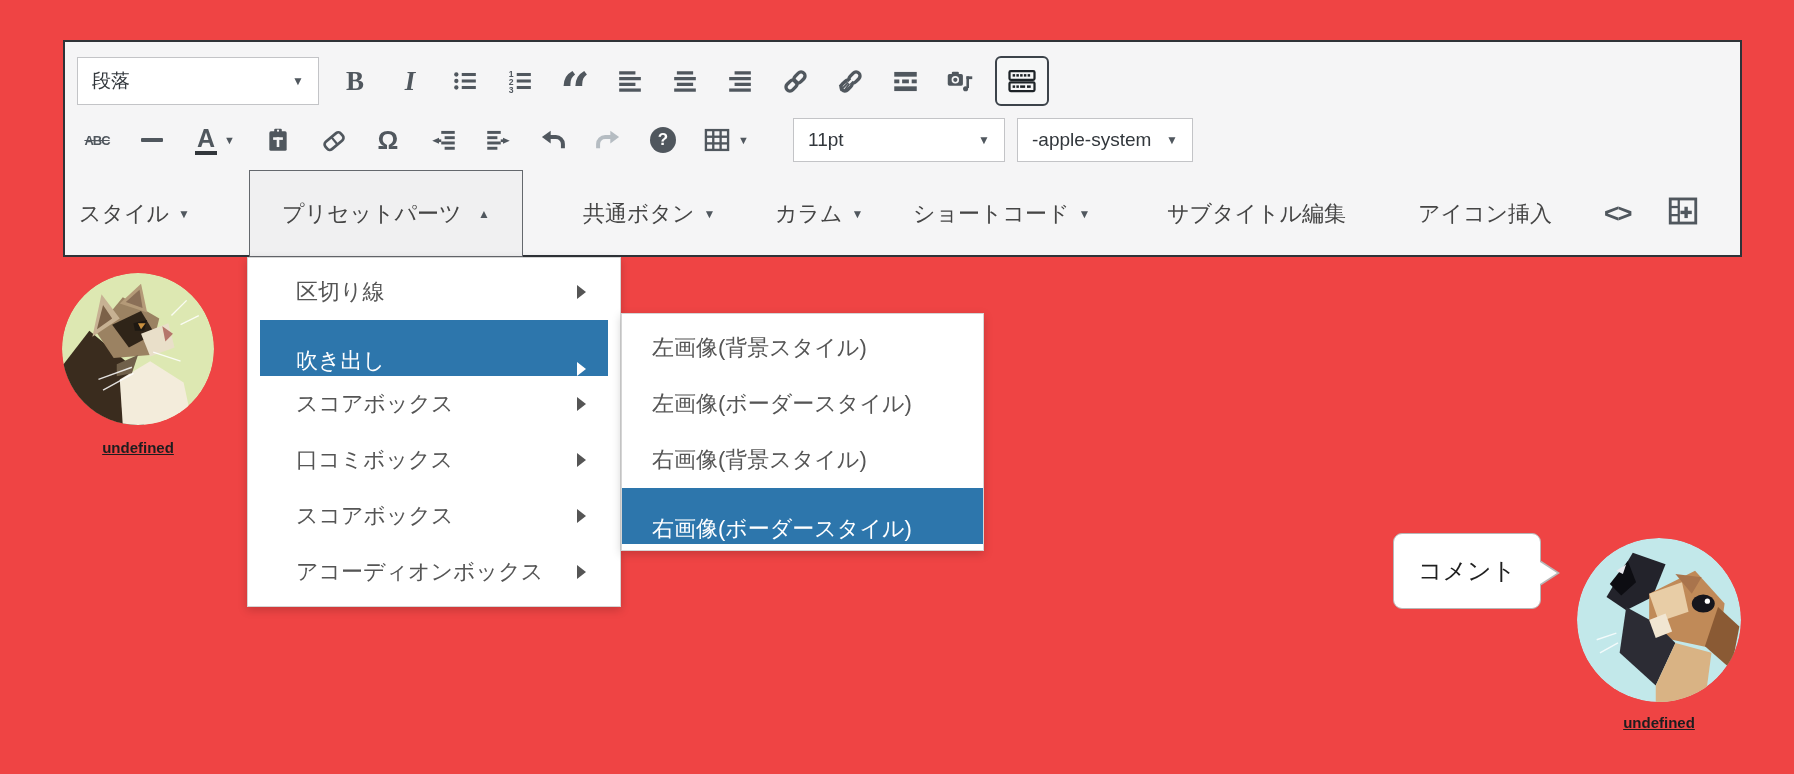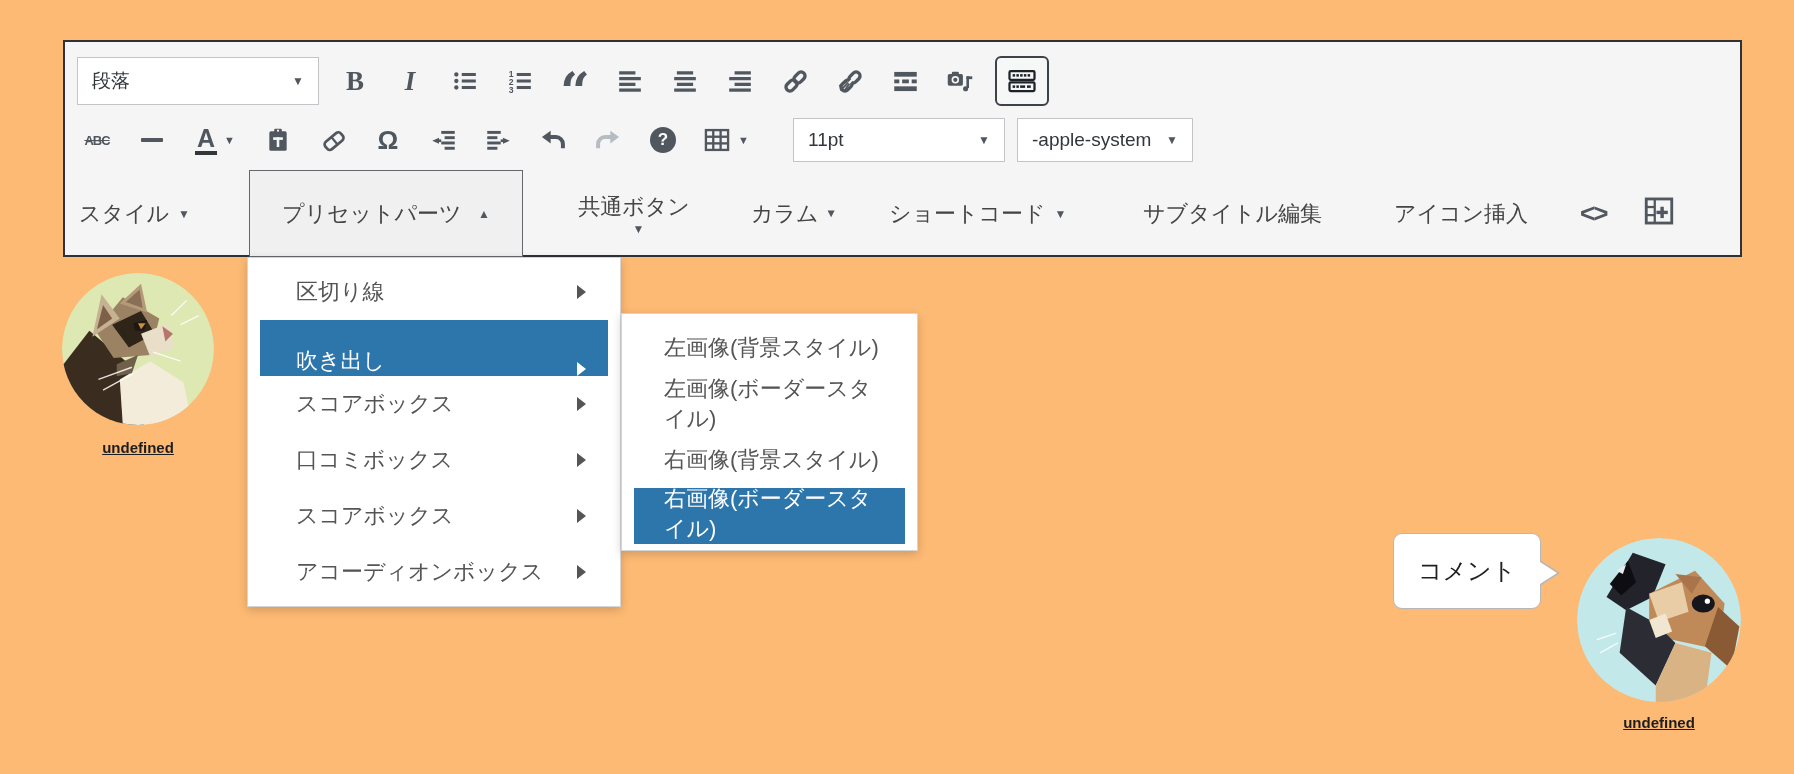--- a/index.html
+++ b/index.html
@@ -1,18 +1,18 @@
 <!DOCTYPE html>
 <html><head>
 <meta charset="utf-8">
 <style>
   html,body{margin:0;padding:0;background:#fff;}
   *{box-sizing:border-box;}
   body{font-family:"Liberation Sans","DejaVu Sans",sans-serif;}
-  .canvas{position:relative;width:1794px;height:774px;background:#fdba74;overflow:hidden;}
+  .canvas{position:relative;width:1794px;height:774px;background:#ef4444;overflow:hidden;}
 
   
   .toolbar{position:absolute;left:63px;top:40px;width:1679px;height:217px;
     background:#f5f5f6;border:2px solid #2f3338;}
   .trow{position:absolute;left:12px;display:flex;align-items:center;}
   .row1{top:12px;height:54px;}
   .row2{top:72px;height:52px;}
   .row3{top:128px;height:87px;}
 
   .select{height:48px;background:#fff;border:1px solid #c3c4c7;display:flex;
@@ -40,33 +40,33 @@
   .help-badge{width:26px;height:26px;border-radius:50%;background:#50575e;color:#fff;
     display:flex;align-items:center;justify-content:center;font-size:17px;font-weight:700;}
   .disabled{color:#b5bcc2;}
 
   
   .r3item{display:flex;align-items:center;white-space:nowrap;color:#454545;font-size:22px;flex:0 0 auto;}
   .r3arrow{font-size:12px;margin-left:9px;color:#50575e;}
   .style-item{width:132px;margin-left:2px;}
   .preset-box{width:274px;height:87px;margin-left:38px;border:1px solid #64686d;background:#f0f0f1;
     display:flex;align-items:center;justify-content:space-between;padding:0 32px;}
-  .common-item{width:150px;margin-left:36px;flex-direction:column;}
-  .column-item{width:96px;margin-left:42px;font-family:Liberation Mono, monospace;}
+  .common-item{width:150px;margin-left:60px;}
+  .column-item{width:96px;margin-left:42px;}
   .shortcode-item{width:214px;margin-left:42px;}
   .subtitle-item{width:220px;margin-left:40px;}
   .iconins-item{width:157px;margin-left:31px;}
   .code-item{width:40px;margin-left:29px;color:#50575e;}
   .tableins-item{width:38px;margin-left:22px;}
 
   
   .menu{position:absolute;left:247px;top:257px;width:374px;background:#fff;
     border:1px solid #d5d5d5;box-shadow:0 3px 9px rgba(0,0,0,.18);padding:6px 12px;z-index:5;}
-  .submenu{position:absolute;left:621px;top:313px;width:297px;background:#fff;
-    border:1px solid #d5d5d5;box-shadow:0 3px 9px rgba(0,0,0,.18);padding:6px 12px;z-index:6;}
+  .submenu{position:absolute;left:621px;top:313px;width:363px;background:#fff;
+    border:1px solid #d5d5d5;box-shadow:0 3px 9px rgba(0,0,0,.18);padding:6px 0;z-index:6;}
   .mitem{height:56px;display:flex;align-items:center;padding:0 22px 0 36px;
     font-size:22px;color:#555;cursor:pointer;position:relative;}
   .submenu .mitem{padding-left:30px;}
   .mitem .flyout{margin-left:auto;width:0;height:0;border-top:7px solid transparent;
     border-bottom:7px solid transparent;border-left:9px solid #555;}
   .mitem.selected{background:#2d76ac;color:#fff;align-items:flex-end;}
   .mitem.selected .flyout{border-left-color:#fff;}
 
   
   .avatar{position:absolute;border-radius:50%;overflow:hidden;}

